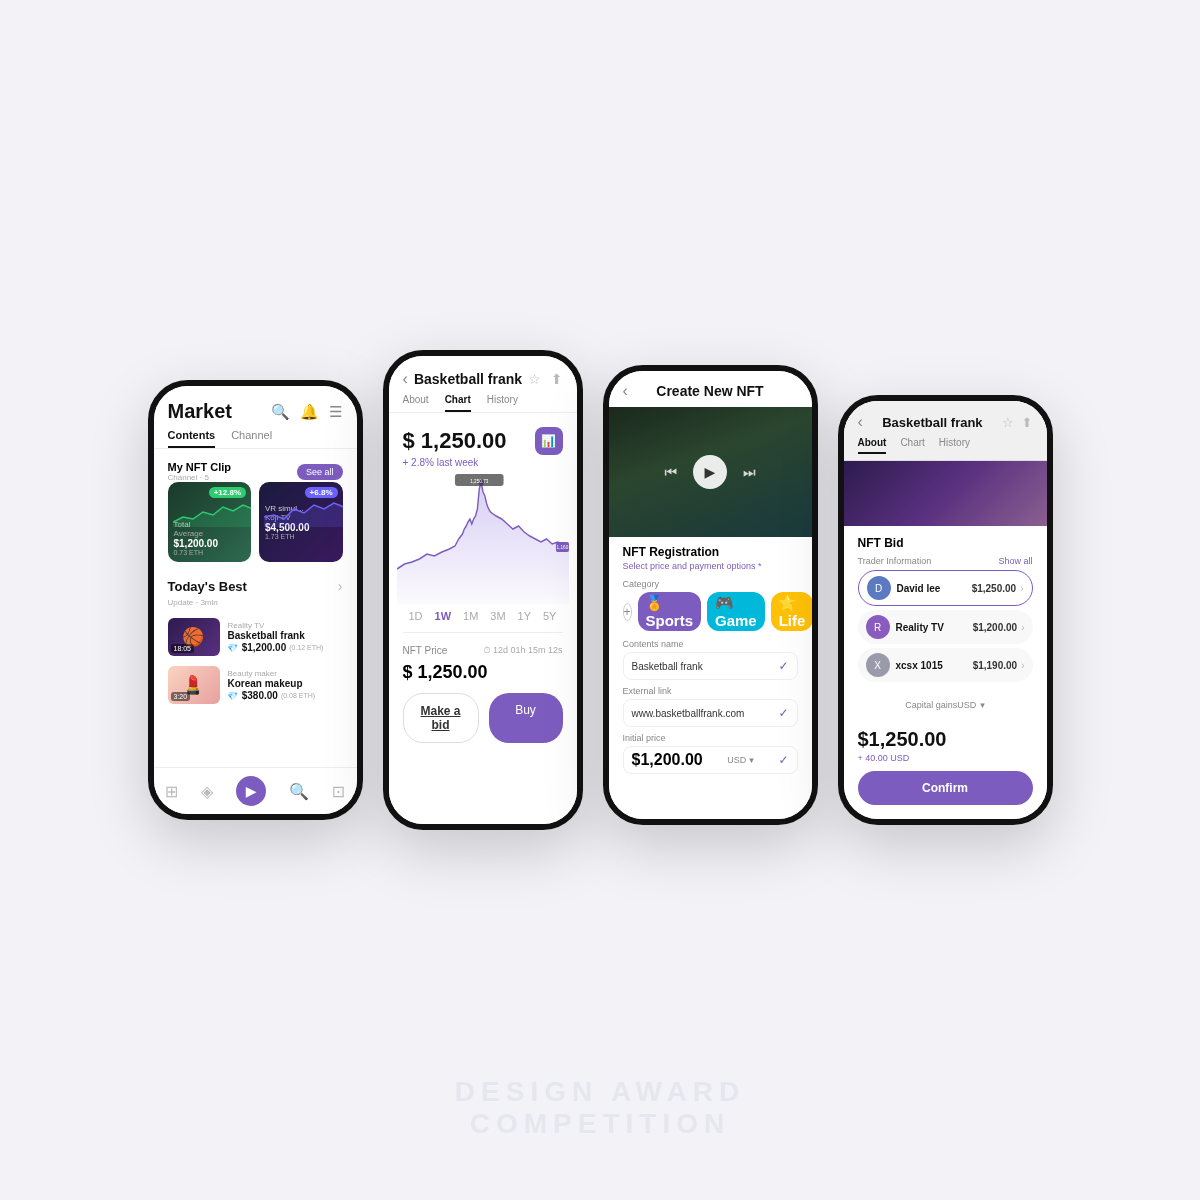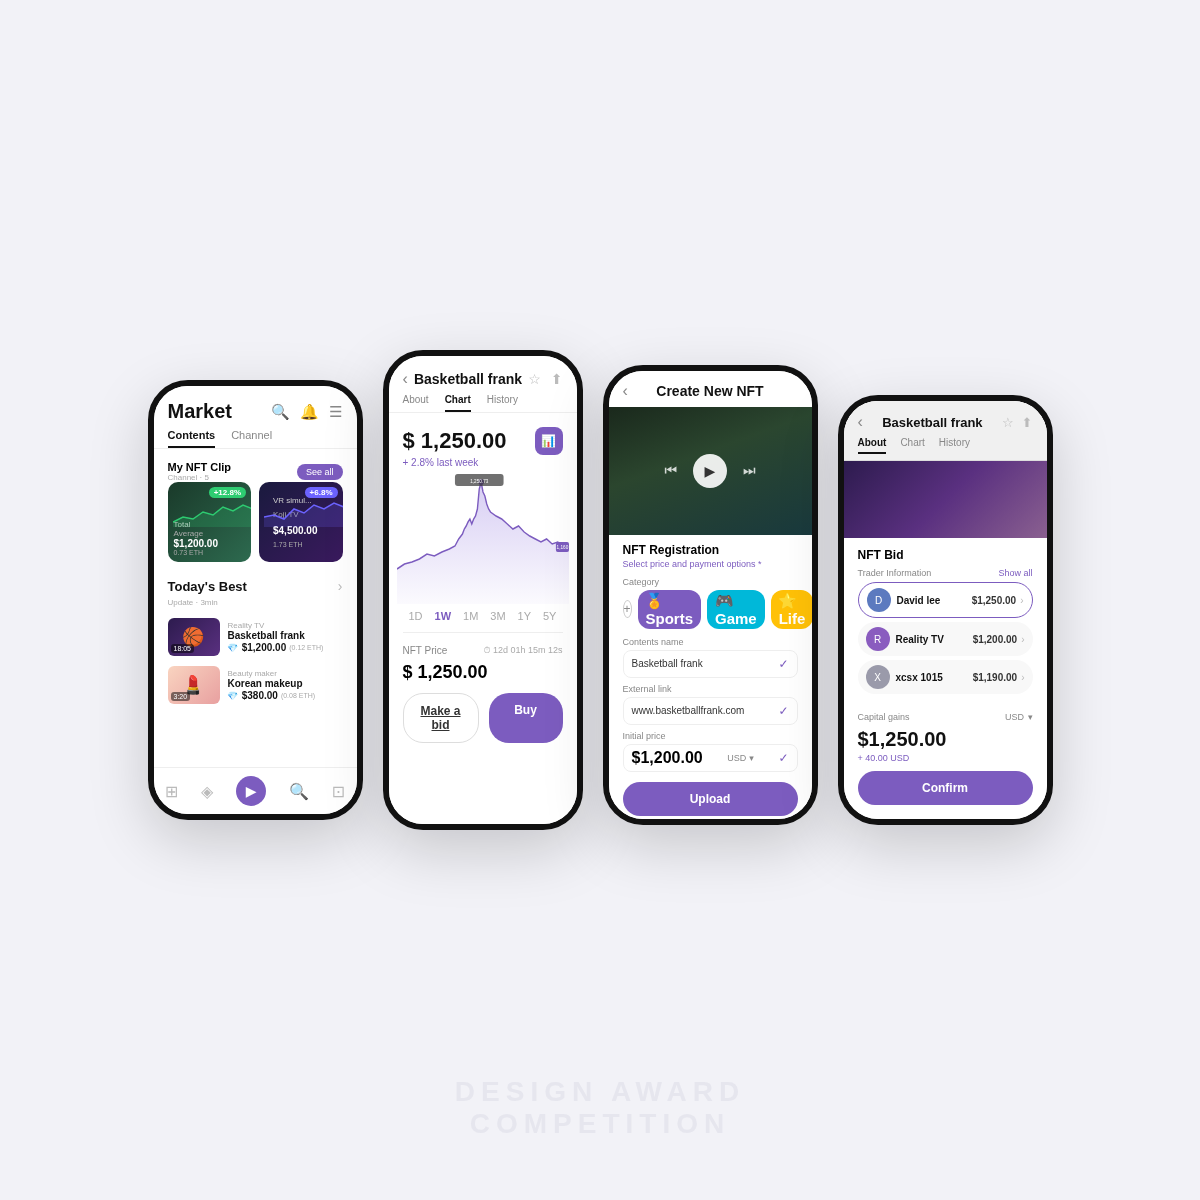--- a/index.html
+++ b/index.html
@@ -89,22 +89,22 @@
       flex-direction: column;
       justify-content: flex-end;
       padding: 6px;
       position: relative;
     }
     .p1-clip-bg-blue {
       background: linear-gradient(135deg, #1a1a3e 0%, #3a1a5e 100%);
       height: 100%;
       display: flex;
       flex-direction: column;
-      justify-content: space-between;
-      padding: 14px;
+      justify-content: center;
+      padding: 6px;
       position: relative;
     }
     .p1-badge {
       position: absolute;
       top: 5px;
       right: 5px;
       font-size: 8px;
       font-weight: 700;
       border-radius: 8px;
       padding: 1px 5px;
@@ -217,21 +217,21 @@
     .p2-timer { font-size: 9px; color: #aaa; display: flex; align-items: center; gap: 3px; }
     .p2-nft-price-val { font-size: 18px; font-weight: 700; padding: 0 14px 10px; }
     .p2-btn-row { display: flex; gap: 10px; padding: 0 14px 14px; }
     .p2-btn-outline {
       flex: 1; border: 1px solid #ddd; border-radius: 20px;
       padding: 10px; font-size: 12px; font-weight: 600;
       background: #fff; color: #333; text-align: center; text-decoration: underline;
     }
     .p2-btn-fill {
       flex: 1; border-radius: 20px;
-      padding: 10px; font-size: 12px; font-weight: 700;
+      padding: 10px; font-size: 12px; font-weight: 400;
       background: #7c5cbf; color: #fff; text-align: center;
     }
 
     
     .chart-svg { width: 100%; height: 100%; }
 
     
     .p3-header {
       display: flex;
       align-items: center;
@@ -354,21 +354,21 @@
       display: flex; align-items: center; justify-content: center;
       font-size: 10px; color: #fff; flex-shrink: 0;
     }
     .av-blue { background: #5c7abf; }
     .av-purple { background: #8a5cbf; }
     .av-gray { background: #9a9aaa; }
     .p4-bidder-name { font-size: 10px; font-weight: 600; color: #111; }
     .p4-bidder-price { font-size: 10px; font-weight: 600; color: #333; }
     .p4-chevron { color: #bbb; font-size: 10px; }
     .p4-capital { padding: 8px 14px 4px; }
-    .p4-cap-row { display: flex; justify-content: space-between; align-items: center; margin-bottom: 2px; }
+    .p4-cap-row { display: flex; justify-content: center; align-items: center; margin-bottom: 14px; }
     .p4-cap-label { font-size: 9px; color: #888; }
     .p4-currency { font-size: 9px; color: #888; }
     .p4-big-price { font-size: 20px; font-weight: 700; color: #111; padding: 0 14px 2px; }
     .p4-gain { font-size: 9px; color: #7c5cbf; padding: 0 14px 8px; }
     .p4-confirm-btn {
       margin: 0 14px 14px;
       background: #7c5cbf;
       color: #fff;
       border-radius: 20px;
       padding: 10px;
@@ -617,21 +617,20 @@
               <span class="p3-price-label"></span>
               <span class="p3-price-val">$1,200.00</span>
             </div>
             <div class="p3-currency-sel">
               <span>USD</span>
               <span>▾</span>
             </div>
             <span class="p3-check">✓</span>
           </div>
 
-          <div class="p3-upload-btn">Upload</div>
         </div>
       </div>
     </div>
 
     <div class="phone phone-4">
       <div class="phone-screen">
 
         <div class="p4-header">
           <span class="p4-back">‹</span>
           <span class="p4-title">Basketball frank</span>

